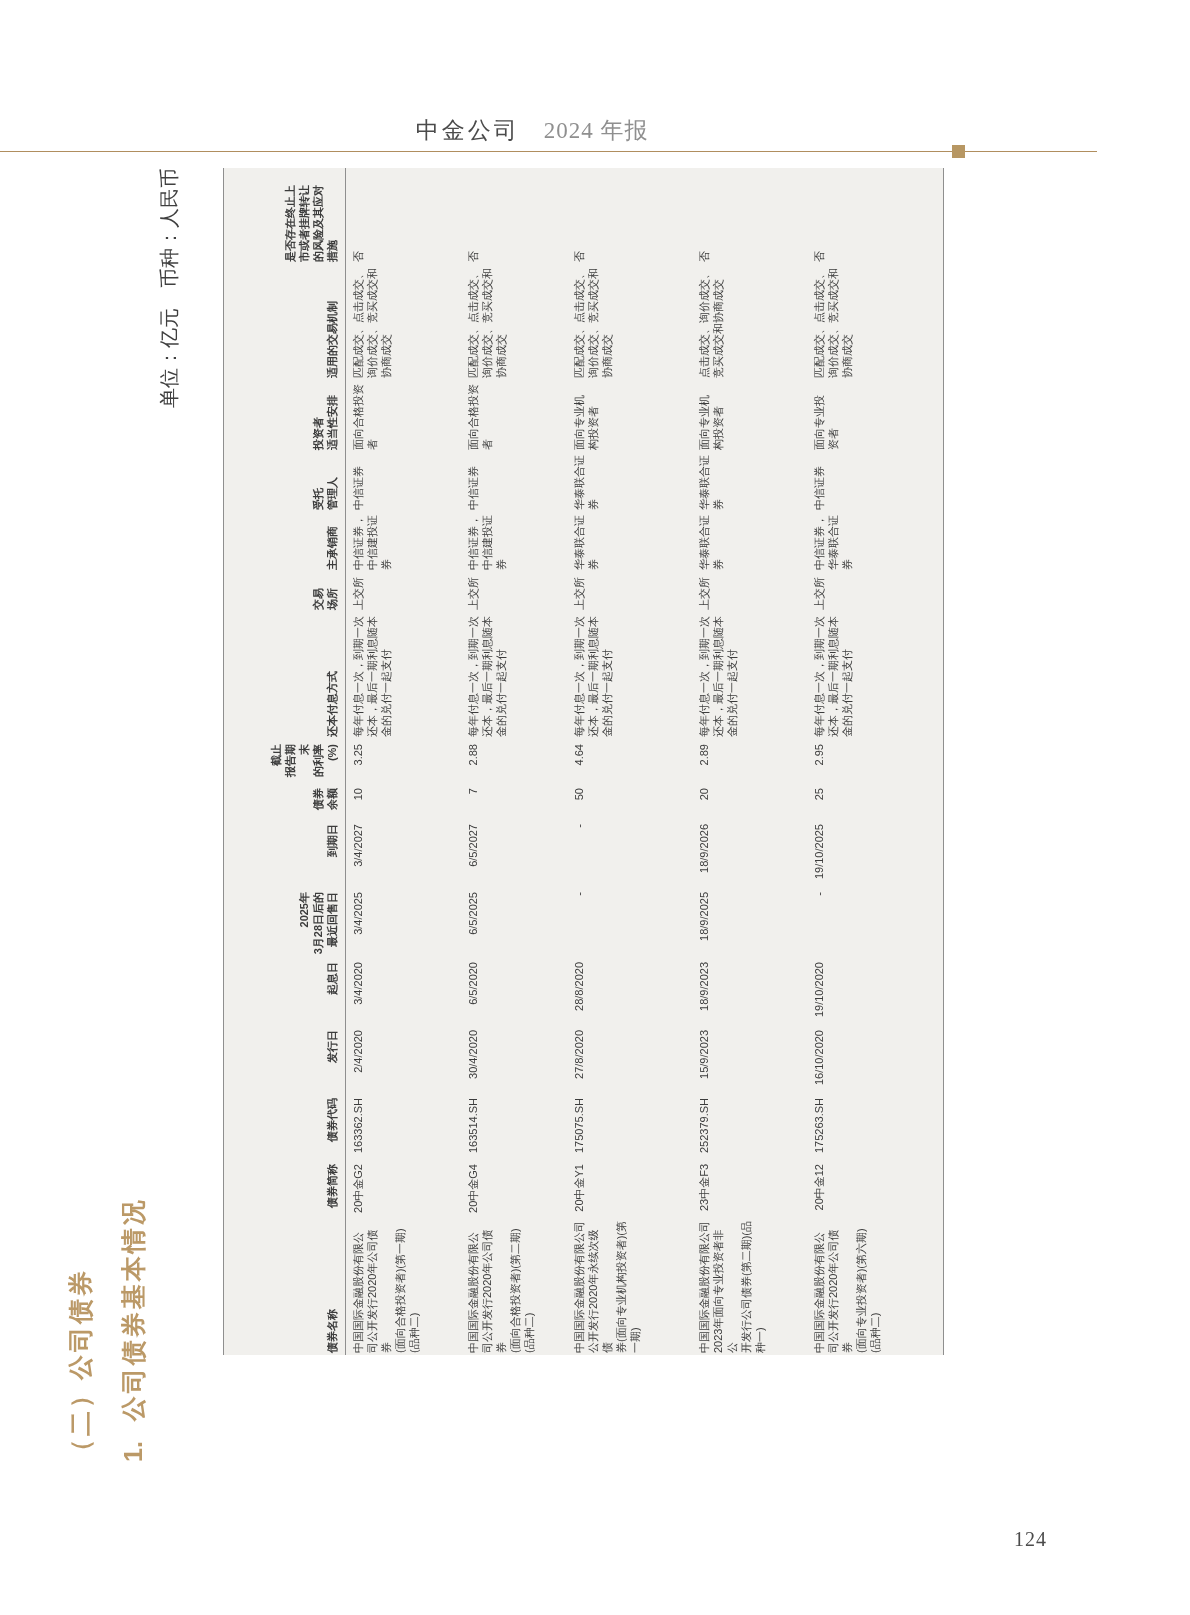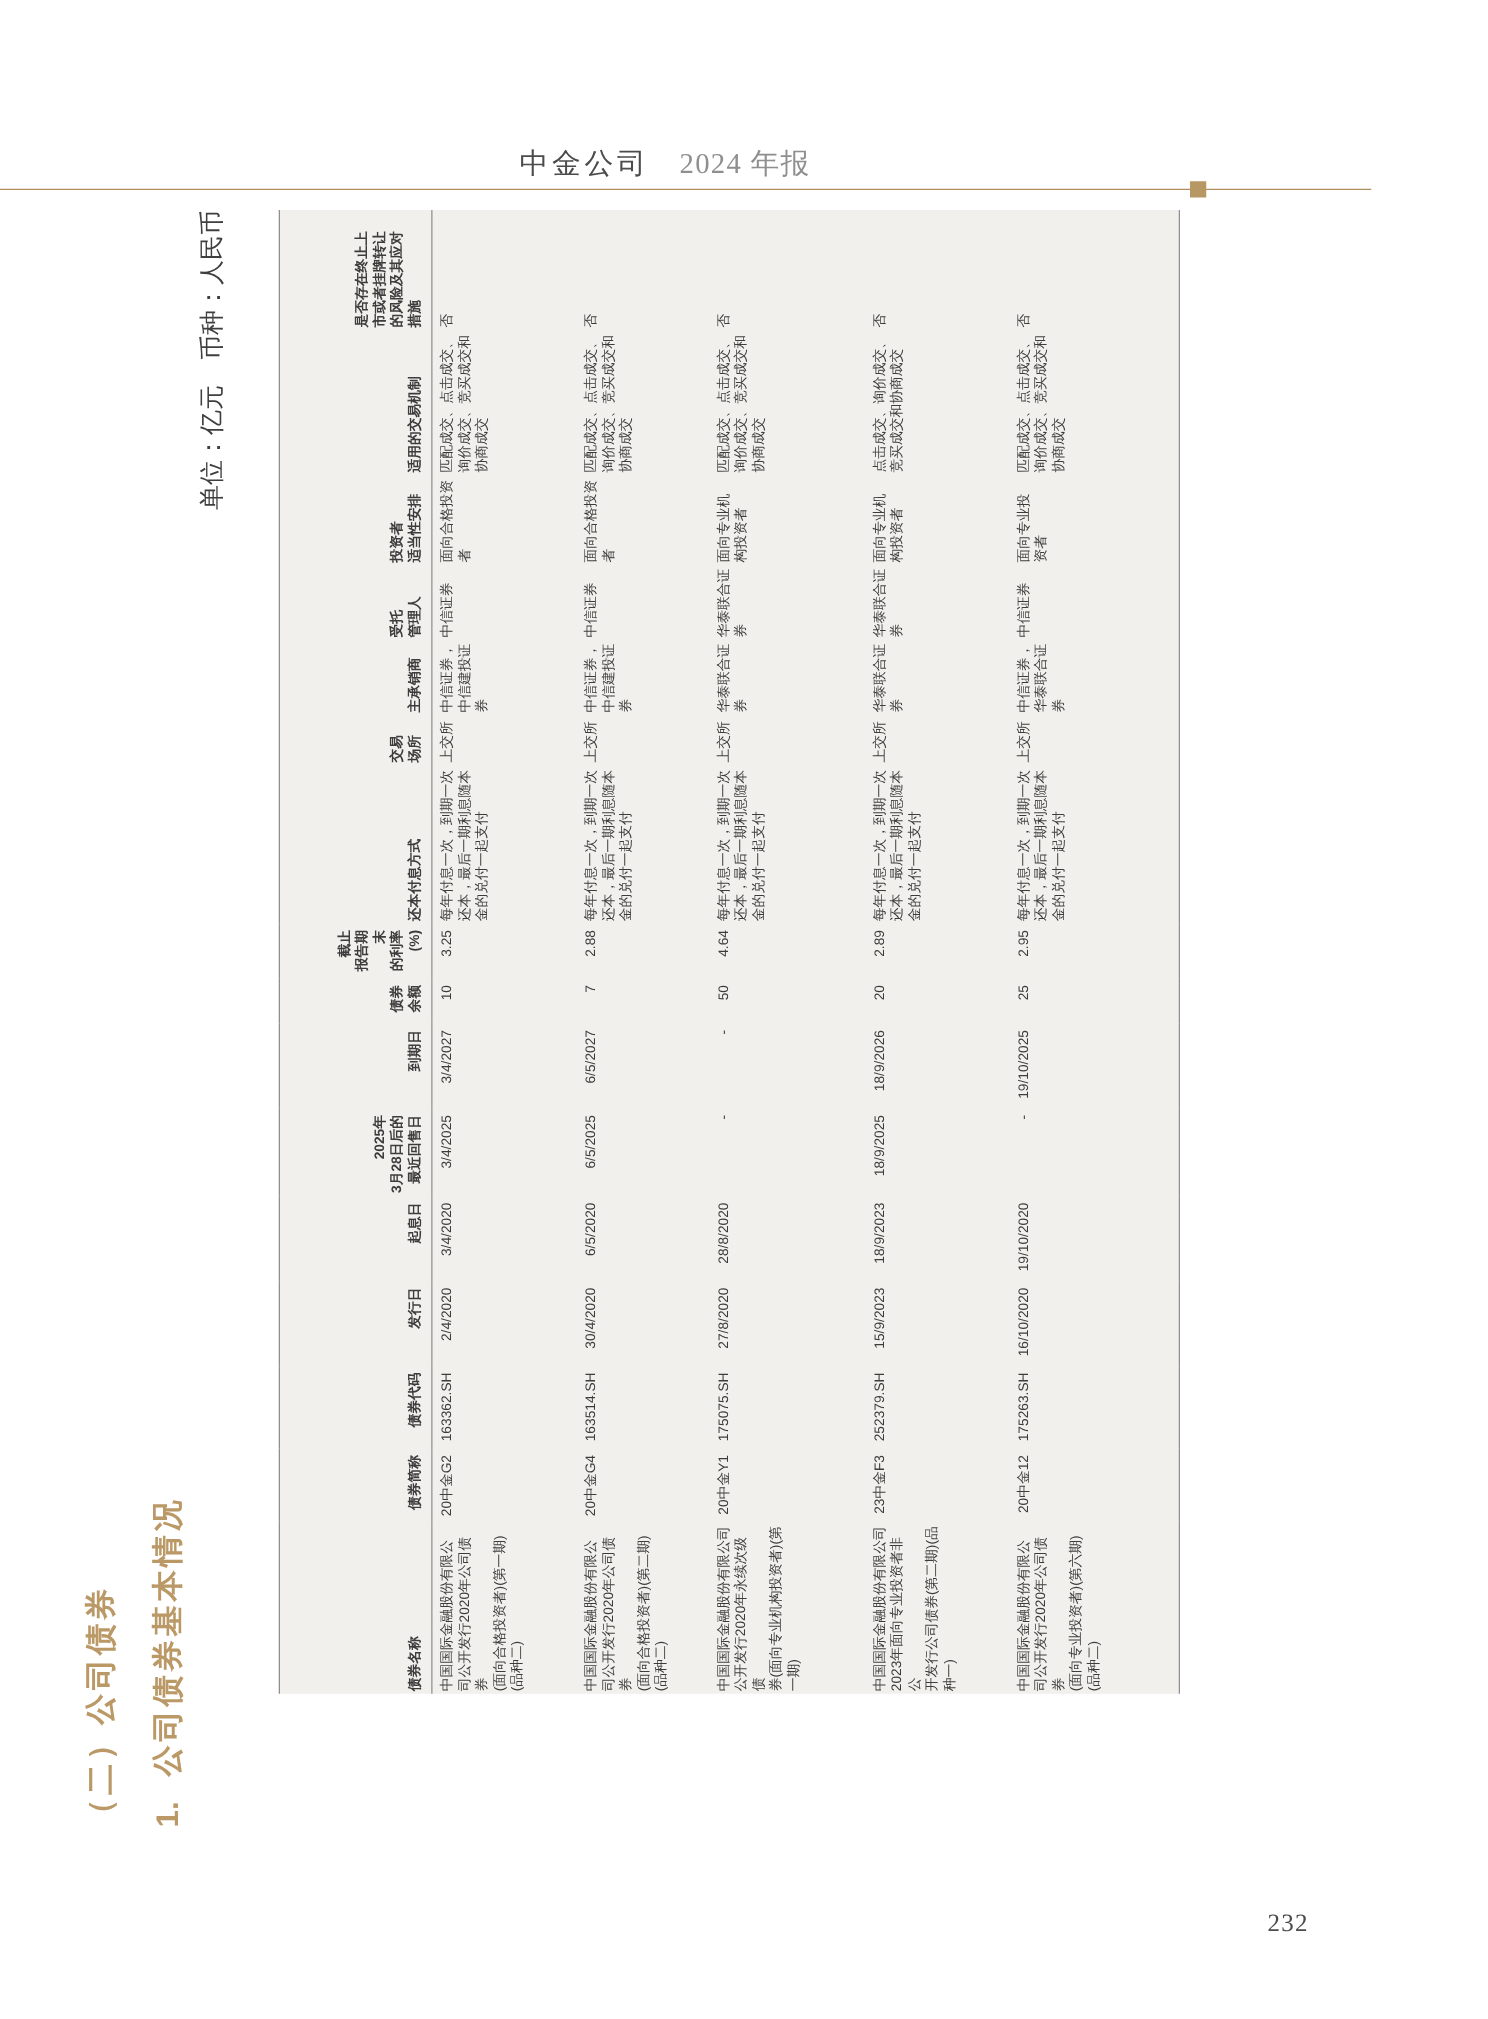--- a/index.html
+++ b/index.html
@@ -273,13 +273,13 @@
 资者</td>
           <td>匹配成交、点击成交、
 询价成交、竞买成交和
 协商成交</td>
           <td>否</td>
         </tr>
       </tbody>
   </table>
 </div>
 
-<div class="page-num">232</div>
+<div class="page-num">124</div>
 
 </body></html>

